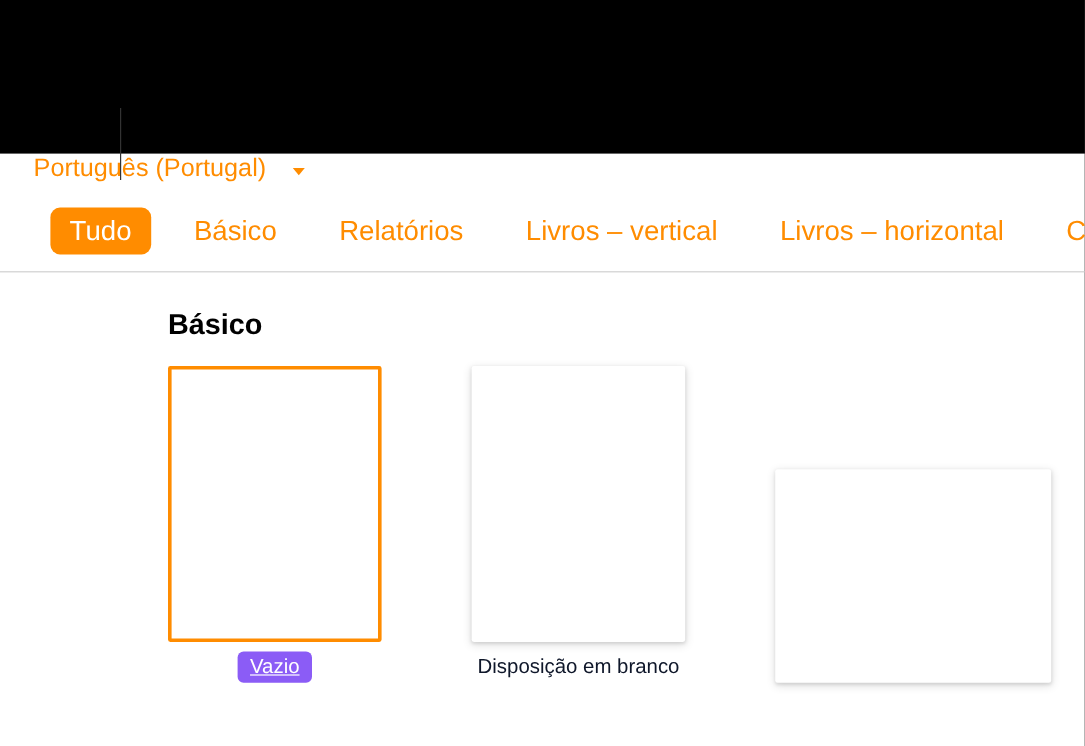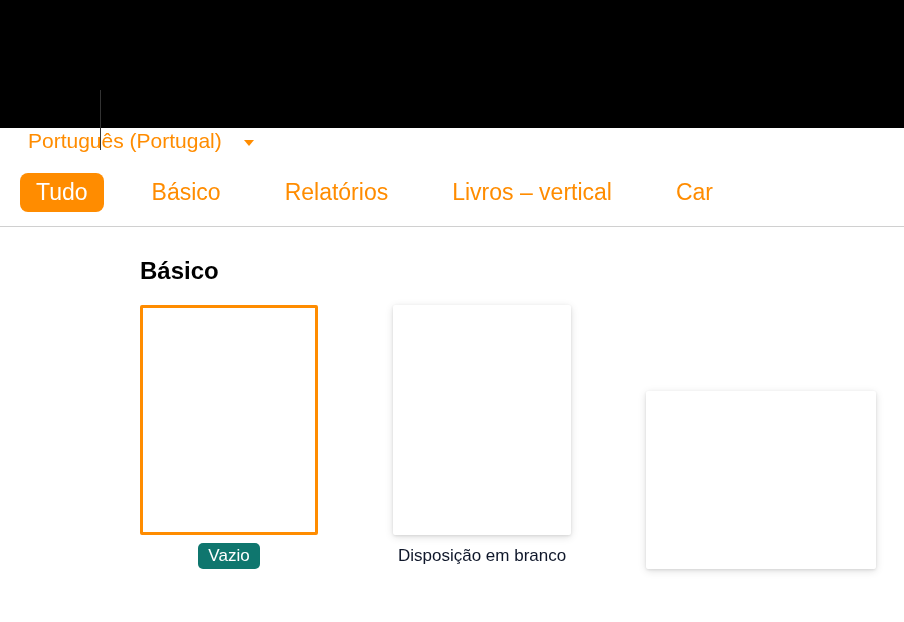--- a/index.html
+++ b/index.html
@@ -49,22 +49,22 @@
       width: 0;
       height: 0;
       border-left: 5px solid transparent;
       border-right: 5px solid transparent;
       border-top: 6px solid #ff8c00;
       margin-top: 3px;
     }
     .category-tabs {
       display: flex;
       align-items: flex-end;
-      padding: 20px 0 14px 20px;
-      gap: 32px;
+      padding: 20px 0 14px 42px;
+      gap: 20px;
       border-bottom: 1px solid #d0d0d0;
     }
     .tab {
       color: #ff8c00;
       font-size: 23px;
       padding: 6px 16px;
       border-radius: 8px;
       cursor: pointer;
       white-space: nowrap;
     }
@@ -110,22 +110,23 @@
       border: 3px solid #ff8c00;
       box-shadow: none;
     }
     .template-label {
       font-size: 17px;
       color: #0f172a;
       padding: 3px 10px;
       border-radius: 5px;
     }
     .template-label.selected {
-      background: #0f766e;
+      background: #8b5cf6;
       color: #fff;
+      text-decoration: underline;
     }
   </style>
 </head>
 <body>
 
 <div class="top-black">
   <div class="callout-line"></div>
 </div>
 
 <div class="main-panel">
@@ -133,20 +134,21 @@
   <div class="language-selector">
     <span>Português (Portugal)</span>
     <span class="chevron-down"></span>
   </div>
 
   <div class="category-tabs">
     <div class="tab active">Tudo</div>
     <div class="tab">Básico</div>
     <div class="tab">Relatórios</div>
     <div class="tab">Livros – vertical</div>
+    <div class="tab">Livros – horizontal</div>
     <div class="tab">Car</div>
   </div>
 
   <div class="content-area">
     <div class="section-title">Básico</div>
 
     <div class="template-row">
 
       <div class="template-item">
         <div class="template-thumb portrait selected"></div>

